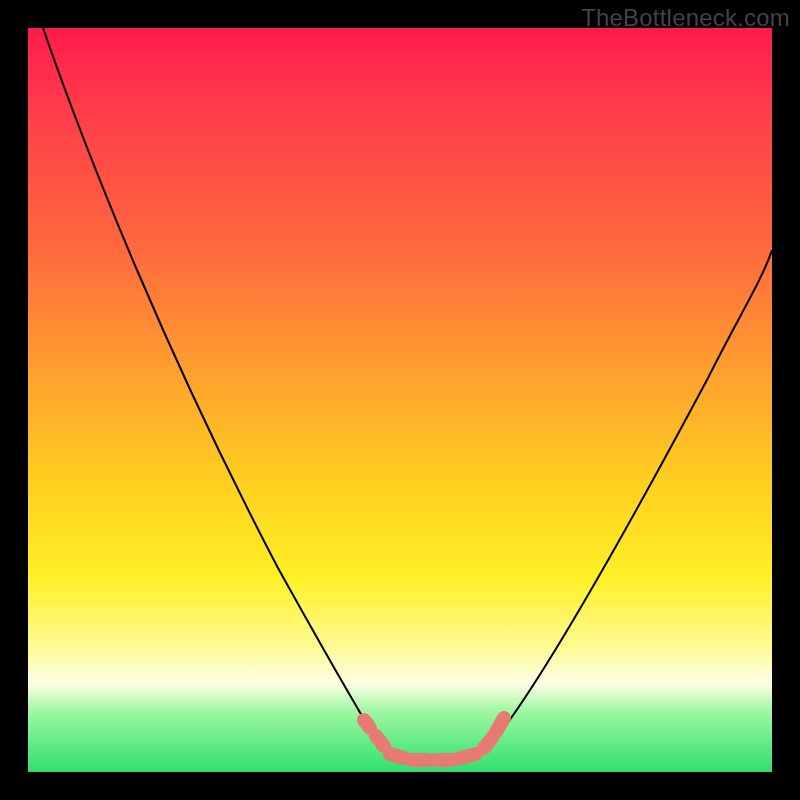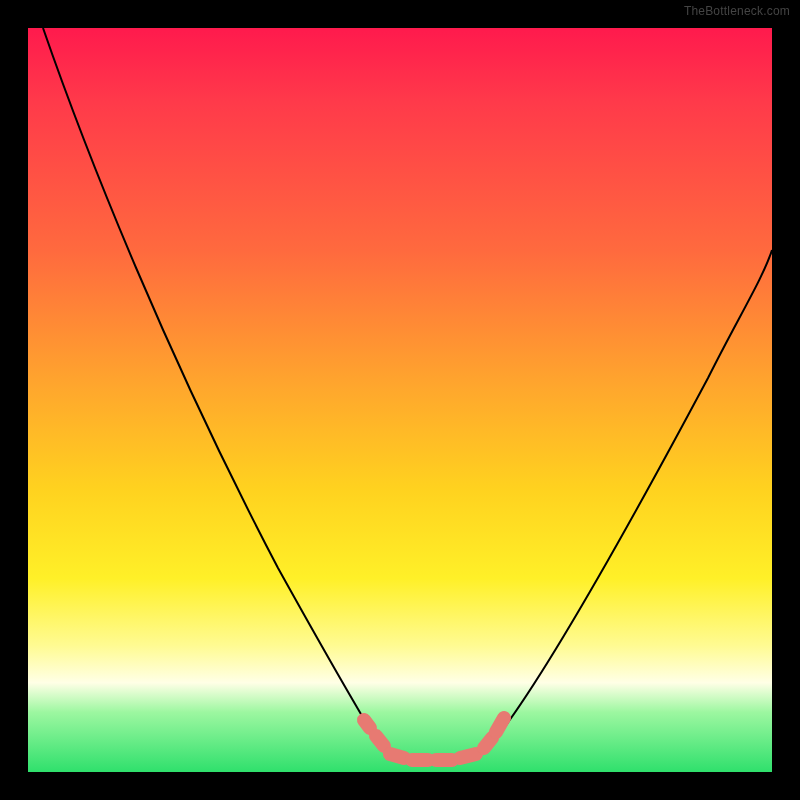--- a/index.html
+++ b/index.html
@@ -36,21 +36,21 @@
       #ffffe6 88%,
       #9cf7a0 92%,
       #2fe06c 100%
     );
   }
   .watermark {
     position: absolute;
     top: 4px;
     right: 10px;
     color: #444;
-    font-size: 12px;
+    font-size: 24px;
     font-weight: 500;
     letter-spacing: 0.2px;
     user-select: none;
   }
   svg.overlay {
     position: absolute;
     left: 0;
     top: 0;
     width: 744px;
     height: 744px;

